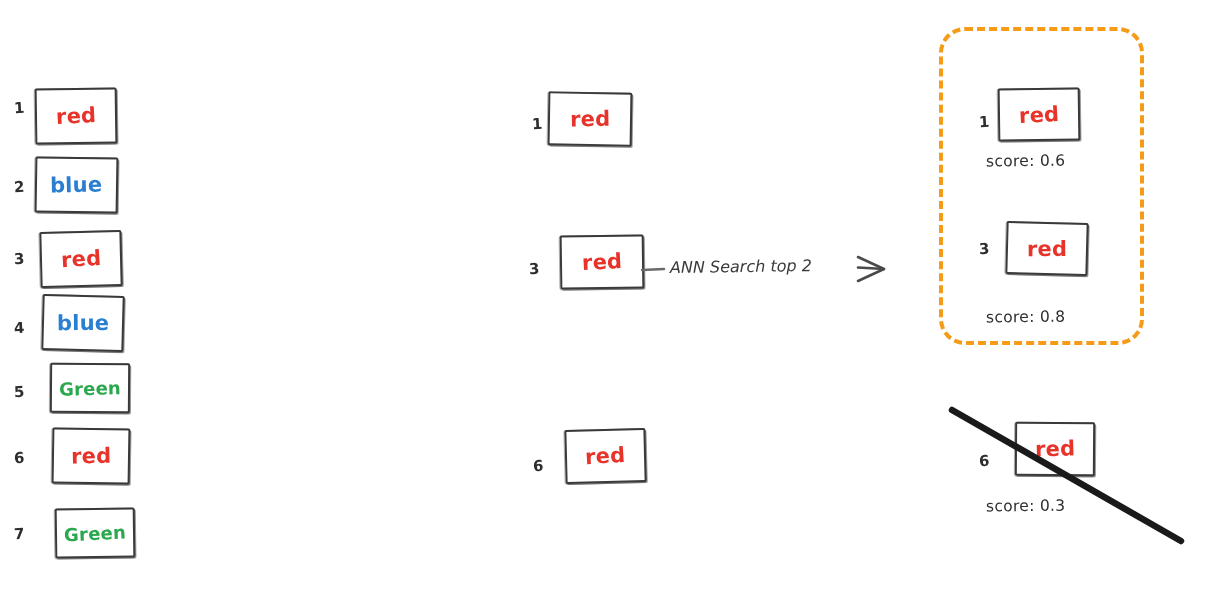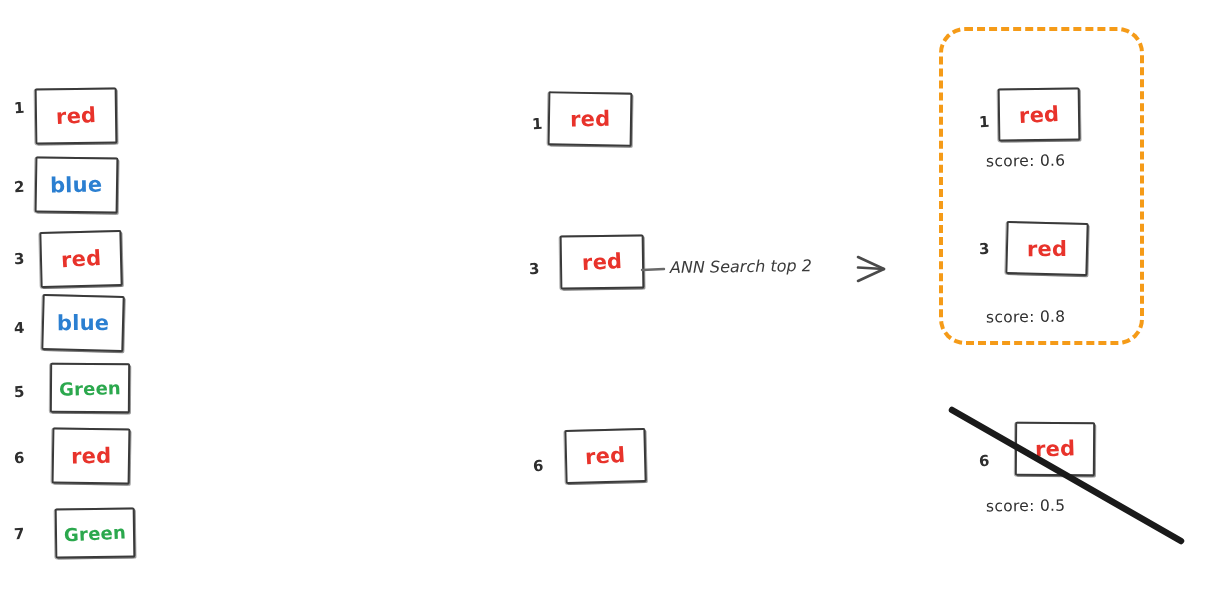--- a/index.html
+++ b/index.html
@@ -193,20 +193,20 @@
     <span class="idx" style="left:49px;top:240px;">3</span>
     <div class="doc tilt-d" style="left:76px;top:222px;width:82px;height:53px;">
       <span class="doc-label c-red">red</span>
     </div>
     <span class="score" style="left:56px;top:283px;margin-top:25px;">score: 0.8</span>
 
     <span class="idx" style="left:49px;top:452px;">6</span>
     <div class="doc tilt-e" style="left:85px;top:422px;width:80px;height:54px;">
       <span class="doc-label c-red">red</span>
     </div>
-    <span class="score" style="left:56px;top:497px;">score: 0.5</span>
+    <span class="score" style="left:56px;top:497px;">score: 0.3</span>
   </div>
 
   <svg class="strike" width="1213" height="595" viewBox="0 0 1213 595" style="pointer-events:none;">
     <path d="M952,410 L1181,541" stroke="#1a1a1a" stroke-width="6.5" stroke-linecap="round" fill="none"></path>
   </svg>
 
 </div>
 
 </body></html>

